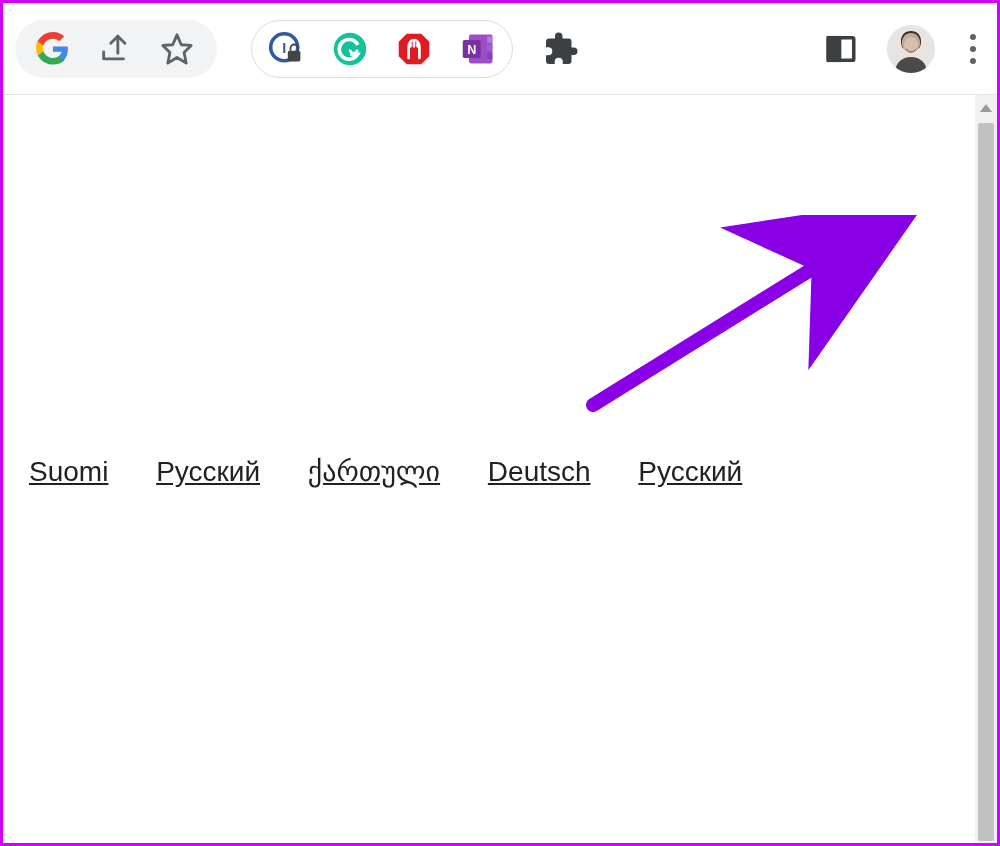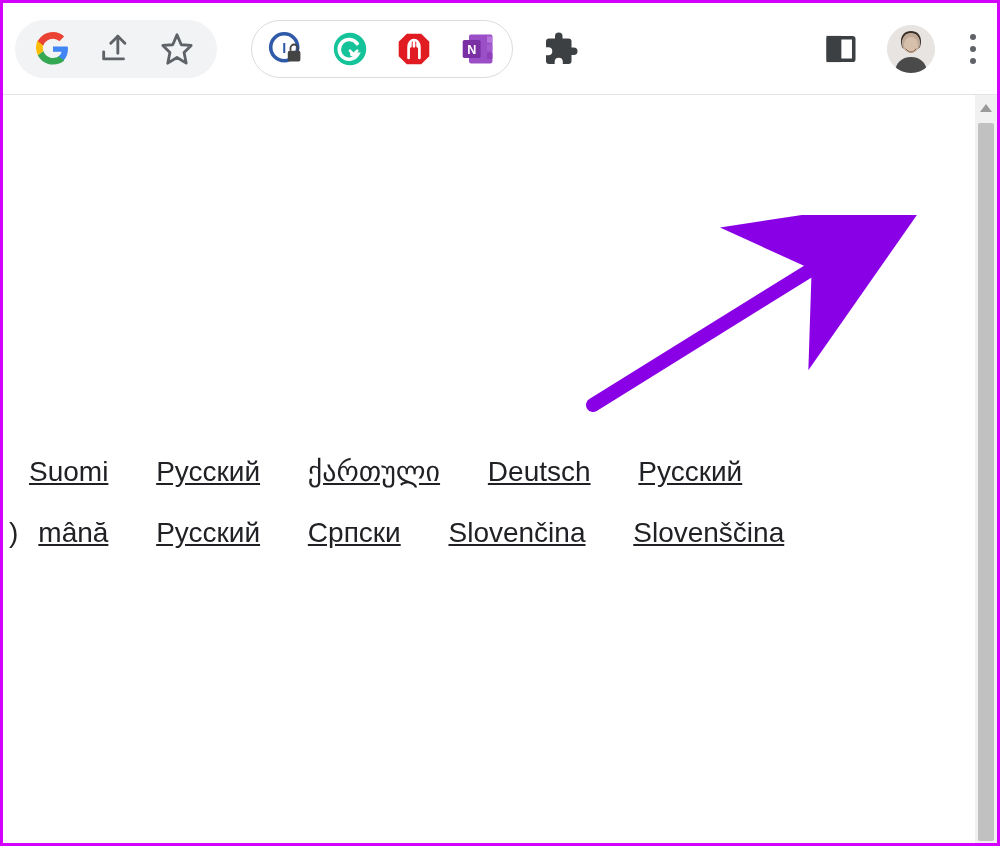--- a/index.html
+++ b/index.html
@@ -215,27 +215,20 @@
       </svg>
 
       <div class="lang-links">
         <div class="row1">
           <a>Suomi</a>
           <a>Русский</a>
           <a>ქართული</a>
           <a>Deutsch</a>
           <a>Русский</a>
         </div>
-        <div class="row2">
-          <span>)</span><a>mână</a>
-          <a>Русский</a>
-          <a>Српски</a>
-          <a>Slovenčina</a>
-          <a>Slovenščina</a>
-        </div>
       </div>
     </div>
 
     <div class="scrollbar-track">
       <div class="scroll-up"></div>
       <div class="scroll-thumb"></div>
     </div>
   </div>
 </div>
 

